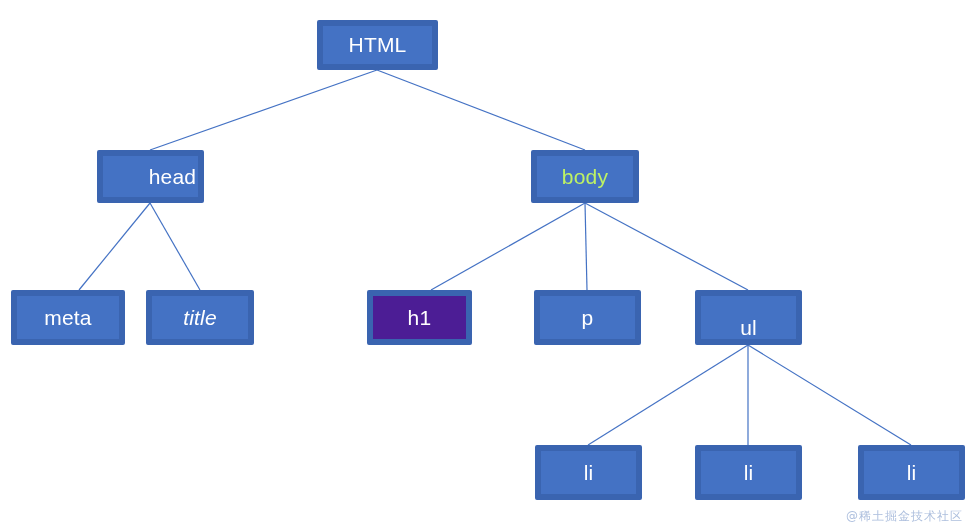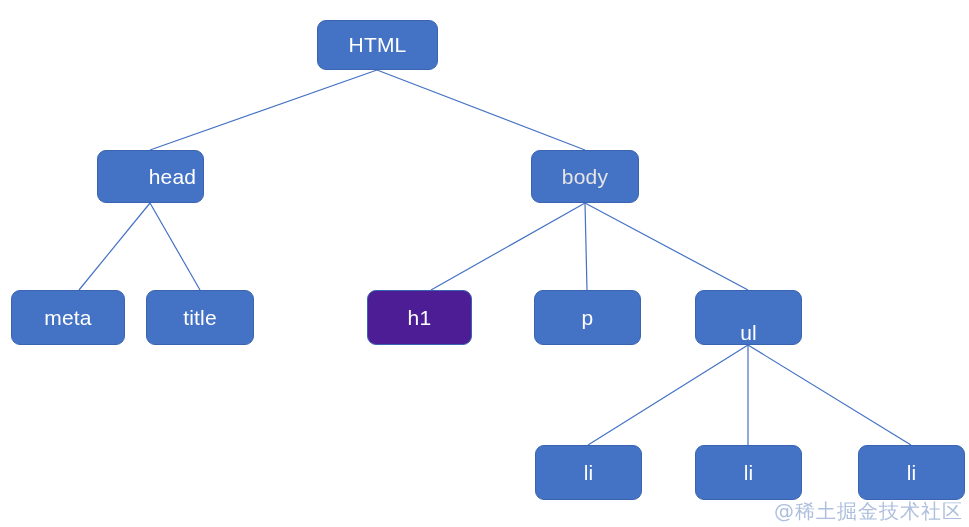--- a/index.html
+++ b/index.html
@@ -22,42 +22,42 @@
     left: 0;
     top: 0;
     width: 969px;
     height: 527px;
     pointer-events: none;
   }
   .node {
     position: absolute;
     box-sizing: border-box;
     background: #4472C4;
-    border: 1px solid #0f172a;
-    border-radius: 9px;
+    border: 6px solid #0f172a;
+    border-radius: 2px;
     color: #ffffff;
     display: flex;
     align-items: center;
     justify-content: center;
     font-size: 21px;
     font-weight: 400;
     letter-spacing: 0.2px;
     line-height: 1;
     z-index: 2;
     user-select: none;
   }
   .node-label {
     display: block;
     padding-bottom: 1px;
   }
   #watermark {
     position: absolute;
     right: 6px;
     bottom: 2px;
-    font-size: 20px;
+    font-size: 12px;
     color: #9fb4d8;
     opacity: 0.85;
     letter-spacing: 1px;
     z-index: 5;
     white-space: nowrap;
     font-family: "DejaVu Sans", sans-serif;
   }
 </style>
 </head>
 <body>
@@ -77,27 +77,27 @@
       <line x1="748" y1="345" x2="911" y2="445" stroke="#4472C4" stroke-width="1.2"></line>
     </svg>
 
   <div id="node-layer">
       <div class="node" style="left: 317px; top: 20px; width: 121px; height: 50px; background: rgb(68, 114, 196); border-color: rgb(58, 100, 176); color: rgb(255, 255, 255);">
         <span class="node-label">HTML</span>
       </div>
       <div class="node" style="left: 97px; top: 150px; width: 107px; height: 53px; background: rgb(68, 114, 196); border-color: rgb(58, 100, 176); color: rgb(255, 255, 255); padding-left: 44px;">
         <span class="node-label">head</span>
       </div>
-      <div class="node" style="left: 531px; top: 150px; width: 108px; height: 53px; background: rgb(68, 114, 196); border-color: rgb(58, 100, 176); color: #e5e5e5;">
+      <div class="node" style="left: 531px; top: 150px; width: 108px; height: 53px; background: rgb(68, 114, 196); border-color: rgb(58, 100, 176); color: #bef264;">
         <span class="node-label">body</span>
       </div>
       <div class="node" style="left: 11px; top: 290px; width: 114px; height: 55px; background: rgb(68, 114, 196); border-color: rgb(58, 100, 176); color: rgb(255, 255, 255);">
         <span class="node-label">meta</span>
       </div>
-      <div class="node" style="left: 146px; top: 290px; width: 108px; height: 55px; background: rgb(68, 114, 196); border-color: rgb(58, 100, 176); color: rgb(255, 255, 255);">
+      <div class="node" style="left: 146px; top: 290px; width: 108px; height: 55px; background: rgb(68, 114, 196); border-color: rgb(58, 100, 176); color: rgb(255, 255, 255); font-style: italic;">
         <span class="node-label">title</span>
       </div>
       <div class="node" style="left: 367px; top: 290px; width: 105px; height: 55px; background: #4c1d95; border-color: rgb(58, 100, 176); color: rgb(255, 255, 255);">
         <span class="node-label">h1</span>
       </div>
       <div class="node" style="left: 534px; top: 290px; width: 107px; height: 55px; background: rgb(68, 114, 196); border-color: rgb(58, 100, 176); color: rgb(255, 255, 255);">
         <span class="node-label">p</span>
       </div>
       <div class="node" style="left: 695px; top: 290px; width: 107px; height: 55px; background: rgb(68, 114, 196); border-color: rgb(58, 100, 176); color: rgb(255, 255, 255); align-items: flex-end;">
         <span class="node-label">ul</span>

